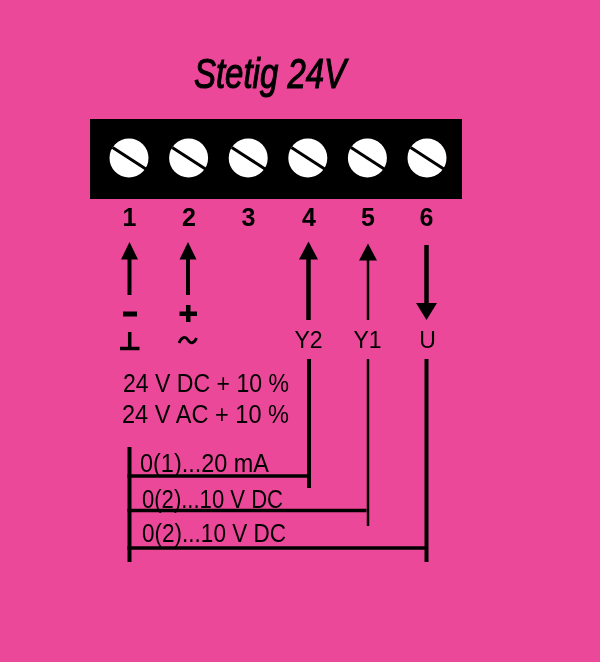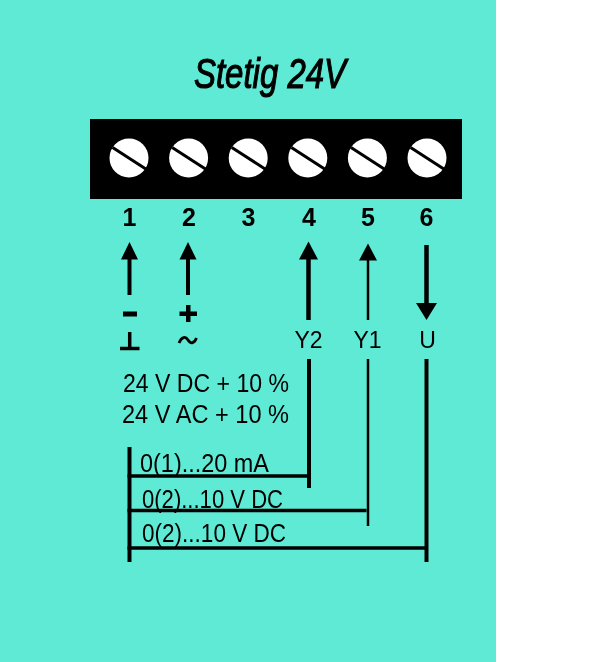--- a/index.html
+++ b/index.html
@@ -1,16 +1,16 @@
 <!DOCTYPE html>
 <html><head>
 <meta charset="utf-8">
 <style>
   html,body{margin:0;padding:0;background:#ffffff;}
-  .page{position:relative;width:496px;height:662px;background:#5eead4;overflow:hidden;
+  .page{position:relative;width:600px;height:662px;background:#ec4899;overflow:hidden;
         font-family:"Liberation Sans", sans-serif;}
   svg text{font-family:"Liberation Sans", sans-serif;}
 </style>
 </head>
 <body>
 <div class="page">
 <svg style="filter:blur(0.55px)" width="600" height="662" viewBox="0 0 600 662" xmlns="http://www.w3.org/2000/svg">
 
   <text x="270" y="88" font-size="43" font-style="italic" text-anchor="middle" textLength="152" lengthAdjust="spacingAndGlyphs" stroke="#000" stroke-width="1.2">Stetig 24V</text>
 

